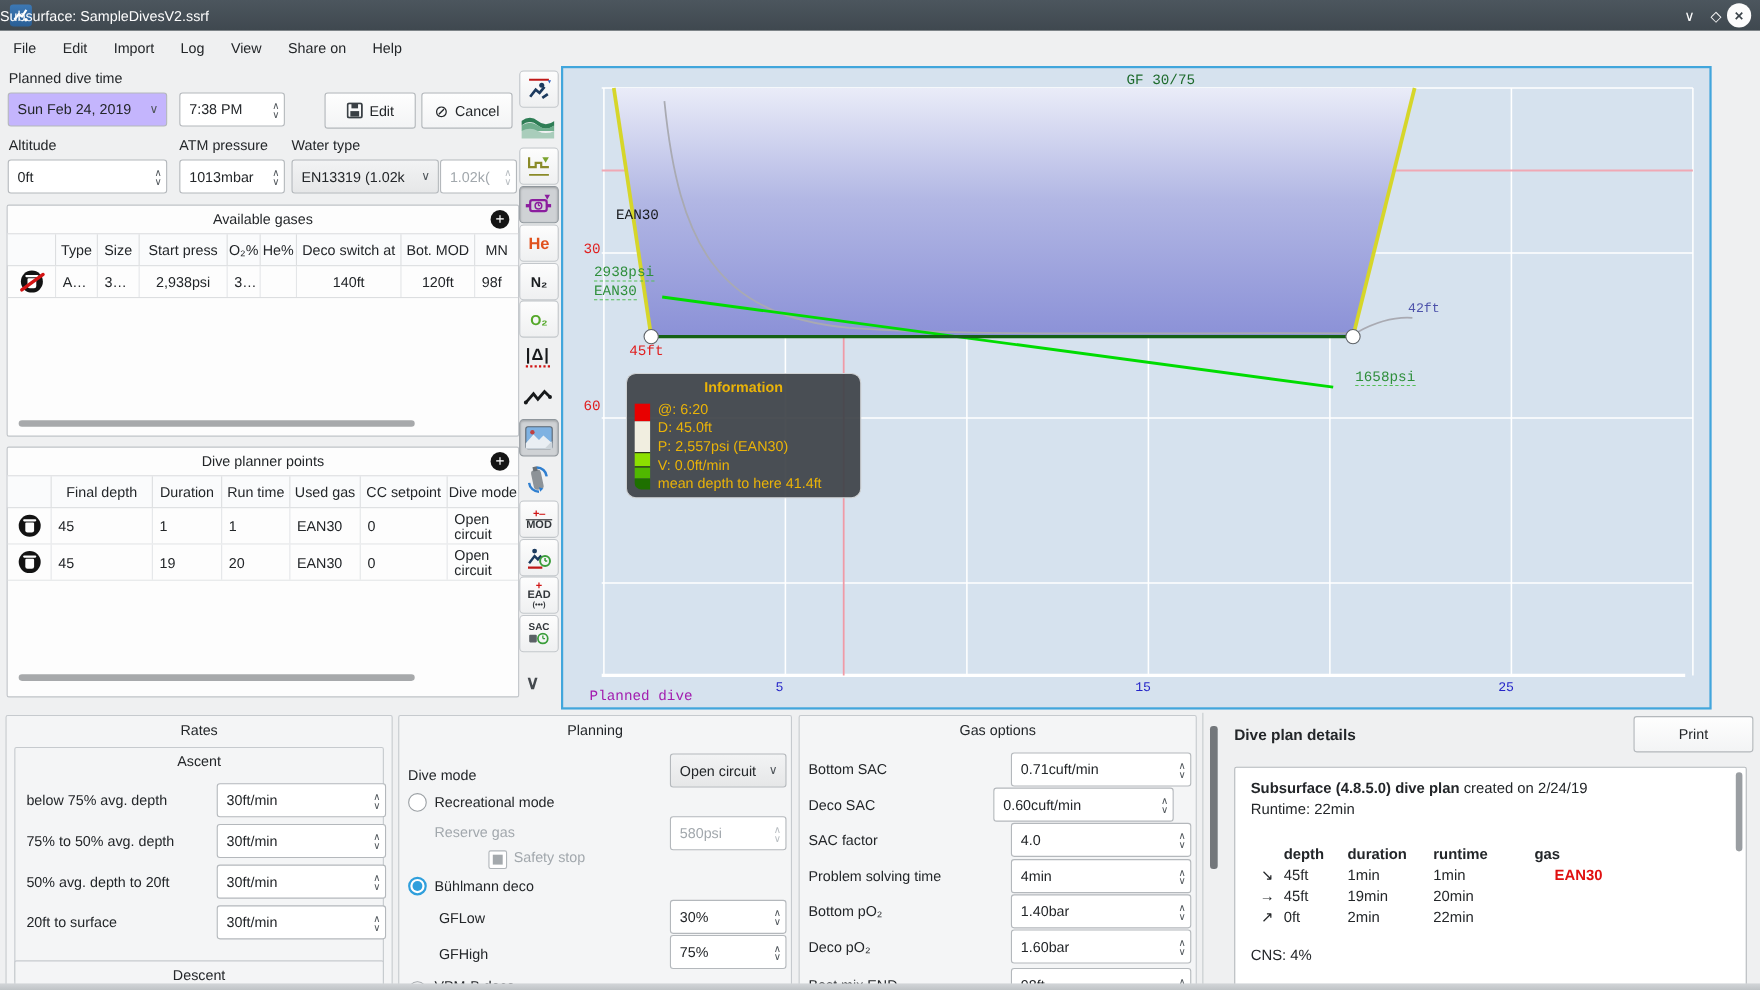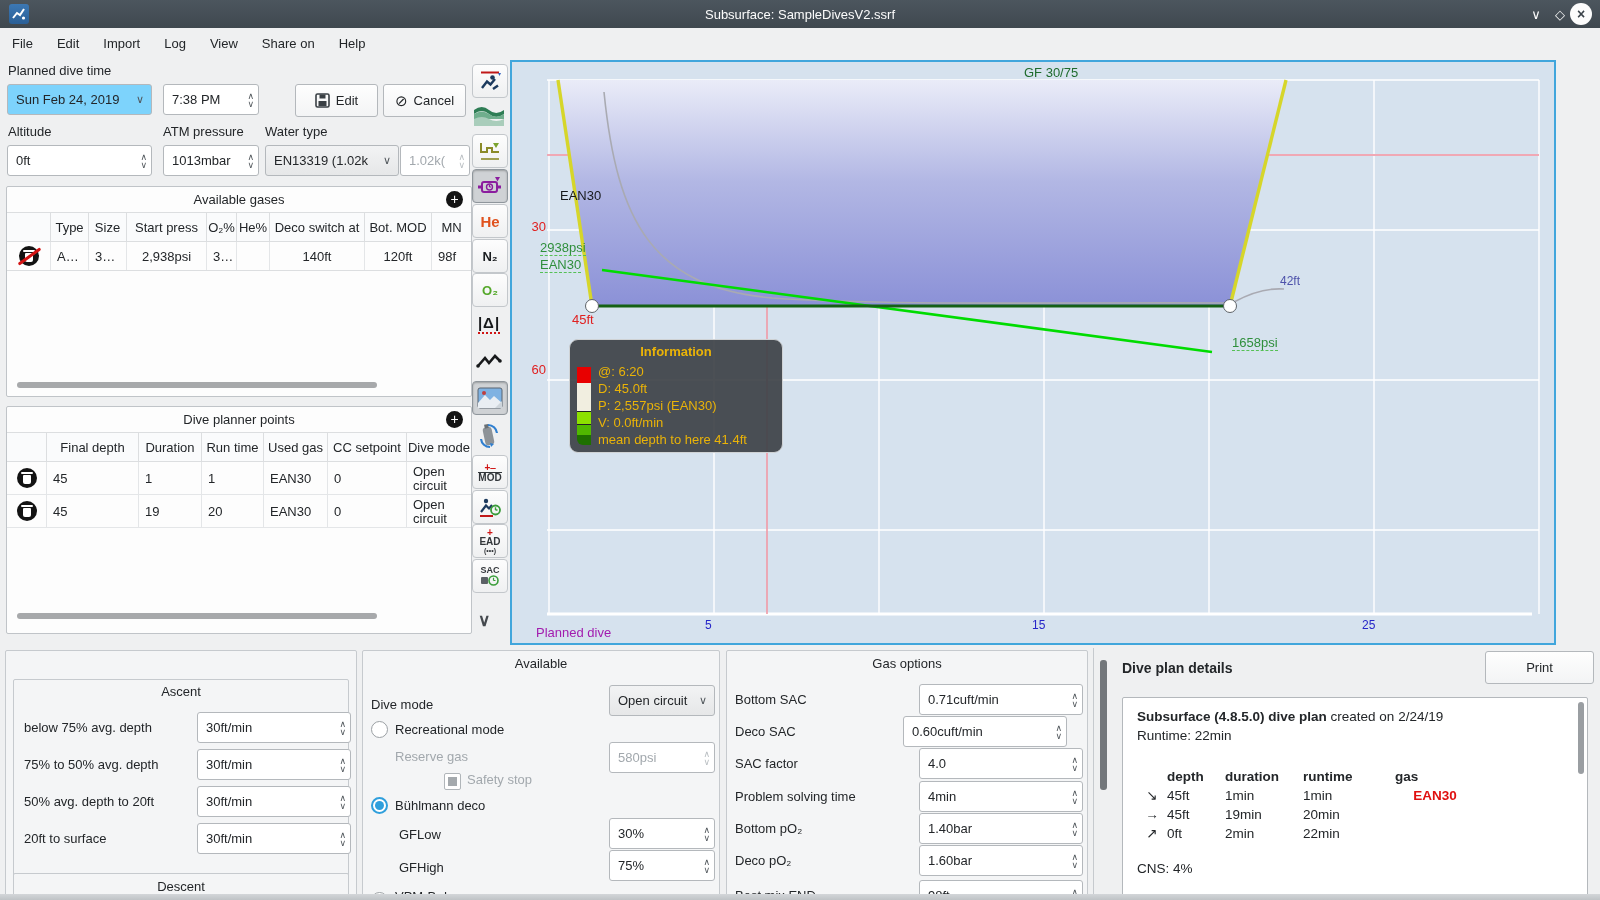--- a/index.html
+++ b/index.html
@@ -2,38 +2,38 @@
 <html><head>
 <meta charset="utf-8">
 <style>
   html,body{margin:0;padding:0;background:#555}
   #app{position:relative;width:1600px;height:900px;background:#eff0f1;
        font-family:"Liberation Sans",sans-serif;color:#232629;overflow:hidden}
   .abs{position:absolute}
   
   .titlebar{position:absolute;left:0;top:0;width:1600px;height:28px;
     background:linear-gradient(#4c565e,#3f484f);display:flex;align-items:center;color:#fcfcfc}
-  .apptitle{position:absolute;left:0;right:0;text-align:center;font-size:13px;color:#fcfcfc}
+  .apptitle{position:absolute;left:0;right:0;font-size:13px;color:#fcfcfc}
   .appicon{position:absolute;left:9px;top:4px;width:20px;height:20px;border-radius:3px;
     background:linear-gradient(#3c78b4,#2a5f96);display:flex;align-items:center;justify-content:center}
   .winbtn{position:absolute;top:0;height:28px;display:flex;align-items:center;justify-content:center;
     width:24px;color:#fcfcfc;font-size:13px}
   .closebtn{position:absolute;top:3px;width:22px;height:22px;border-radius:50%;background:#fcfcfc;
     color:#3a4249;font-size:14px;font-weight:bold;display:flex;align-items:center;justify-content:center}
   
   .menubar{position:absolute;left:0;top:28px;width:1600px;height:30px;background:#eff0f1;display:flex;align-items:center}
   .menu-item{padding:0 12px;font-size:13px;height:30px;display:flex;align-items:center}
   
   .lbl{position:absolute;font-size:13px;white-space:nowrap}
   .btn{position:absolute;display:flex;align-items:center;justify-content:center;gap:6px;
     background:linear-gradient(#fefefe,#f3f4f5);border:1px solid #b4b8bc;border-radius:3px;font-size:13px}
   .spin,.combo{position:absolute;background:#fff;border:1px solid #b4b8bc;border-radius:3px;height:29px;
     display:flex;align-items:center;font-size:13px;padding:0 24px 0 8px;white-space:nowrap;overflow:hidden}
   .combo{background:linear-gradient(#f2f3f4,#e6e7e8)}
-  .combo.lightc{background:#7dd3fc}
+  .combo.lightc{background:#c4b5fd}
   .arrows{position:absolute;right:4px;top:1px;bottom:1px;display:flex;flex-direction:column;
     align-items:center;justify-content:center;color:#50565b;font-size:9px;line-height:8px}
   .carr{position:absolute;right:7px;color:#50565b;font-size:11px}
   .dis{color:#a2a8ad}
   .dis .arrows,.dis .carr{color:#b9bec2}
   
   .panel{position:absolute;background:#fdfdfd;border:1px solid #c0c4c8;border-radius:2px}
   .gpanel{position:absolute;background:#f4f5f6;border:1px solid #c6cace;border-radius:2px}
   .ptitle{height:25px;display:flex;align-items:center;justify-content:center;font-size:13px;position:relative}
   .addbtn{position:absolute;right:8px;top:4px;width:17px;height:17px;border-radius:50%;background:#141414;
@@ -51,21 +51,21 @@
     transform:rotate(-36deg);border-radius:2px;z-index:2}
   .hscroll{position:absolute;height:6px;background:#a7a9ab;border-radius:3px}
   
   .tool{position:absolute;left:472px;width:34px;height:32px;border:1px solid #c3c7cb;border-radius:4px;
     background:linear-gradient(#fdfdfd,#eff0f1);display:flex;align-items:center;justify-content:center;
     font-weight:bold;flex-direction:column}
   .tool.sel{background:#cfd2d5;border-color:#8f969c;box-shadow:inset 0 1px 2px rgba(0,0,0,.25)}
   
   .chart{position:absolute;left:510px;top:60px;width:1046px;height:585px;background:#d6e2ee;
     border:2px solid #41a6dc;box-sizing:border-box}
-  .cl{position:absolute;font-size:13px;white-space:nowrap;font-family:Liberation Sans, sans-serif}
+  .cl{position:absolute;font-size:13px;white-space:nowrap;font-family:Liberation Mono, monospace}
   .tick-red{color:#e02020}
   .glabel{color:#2f8f3c;border-bottom:1px dashed #55c055;line-height:15px}
   .tooltip{position:absolute;left:57px;top:277px;width:212px;height:112px;background:rgba(62,67,72,.93);
     border:1px solid #cfd2d4;border-radius:9px;color:#eab308;font-size:13px}
   .ttl-line{position:absolute;left:28px;white-space:nowrap}
   .cbar{position:absolute;left:7px;top:27px;width:14px}
   .cbar div{width:14px}
   
   .radio{position:absolute;width:17px;height:17px;border-radius:50%;border:1px solid #9ba0a4;background:#fff;box-sizing:border-box}
   .radio.sel{border:2px solid #2f9fdc}
@@ -404,20 +404,21 @@
       </div>
       <div class="ttl-line" style="top:24px">@: 6:20</div>
       <div class="ttl-line" style="top:41px">D: 45.0ft</div>
       <div class="ttl-line" style="top:58px">P: 2,557psi (EAN30)</div>
       <div class="ttl-line" style="top:75px">V: 0.0ft/min</div>
       <div class="ttl-line" style="top:92px">mean depth to here 41.4ft</div>
     </div>
   </div>
 
   <div class="gpanel" style="left:5px;top:650px;width:350px;height:252px">
+    <div class="ptitle">Rates</div>
     <div class="gpanel" style="left:7px;top:28px;width:334px;height:212px;background:#f4f5f6">
       <div class="ptitle" style="height:22px">Ascent</div>
       <div class="lbl" style="left:10px;top:40px">below 75% avg. depth</div>
       <div class="spin" style="left:183px;top:32px;width:120px">
         <span>30ft/min</span>
         <span class="arrows">
             <span>∧</span>
             <span>∨</span>
           </span>
       </div>
@@ -445,21 +446,21 @@
             <span>∨</span>
           </span>
       </div>
     </div>
     <div class="gpanel" style="left:7px;top:222px;width:334px;height:28px;background:#f4f5f6">
       <div class="ptitle" style="height:24px">Descent</div>
     </div>
   </div>
 
   <div class="gpanel" style="left:362px;top:650px;width:356px;height:252px">
-    <div class="ptitle">Available</div>
+    <div class="ptitle">Planning</div>
     <div class="lbl" style="left:8px;top:46px">Dive mode</div>
     <div class="combo" style="left:246px;top:34px;width:72px">
       <span>Open circuit</span>
       <span class="carr">∨</span>
     </div>
     <div class="radio" style="left:8px;top:70px"></div>
     <div class="lbl" style="left:32px;top:71px">Recreational mode</div>
     <div class="lbl dis" style="left:32px;top:98px">Reserve gas</div>
     <div class="spin dis" style="left:246px;top:91px;width:72px">
       <span>580psi</span>

